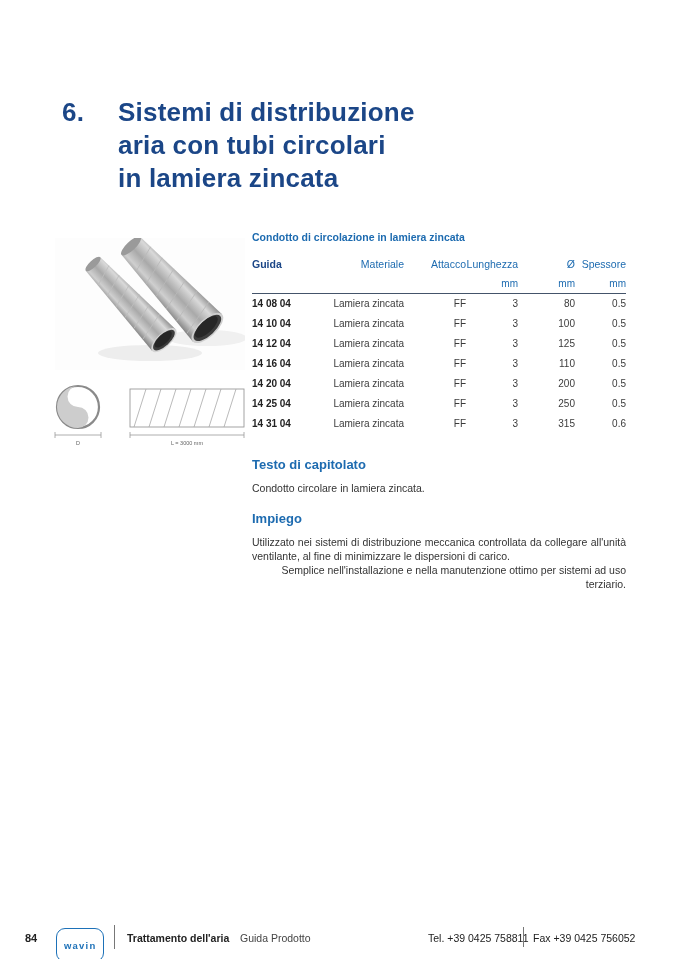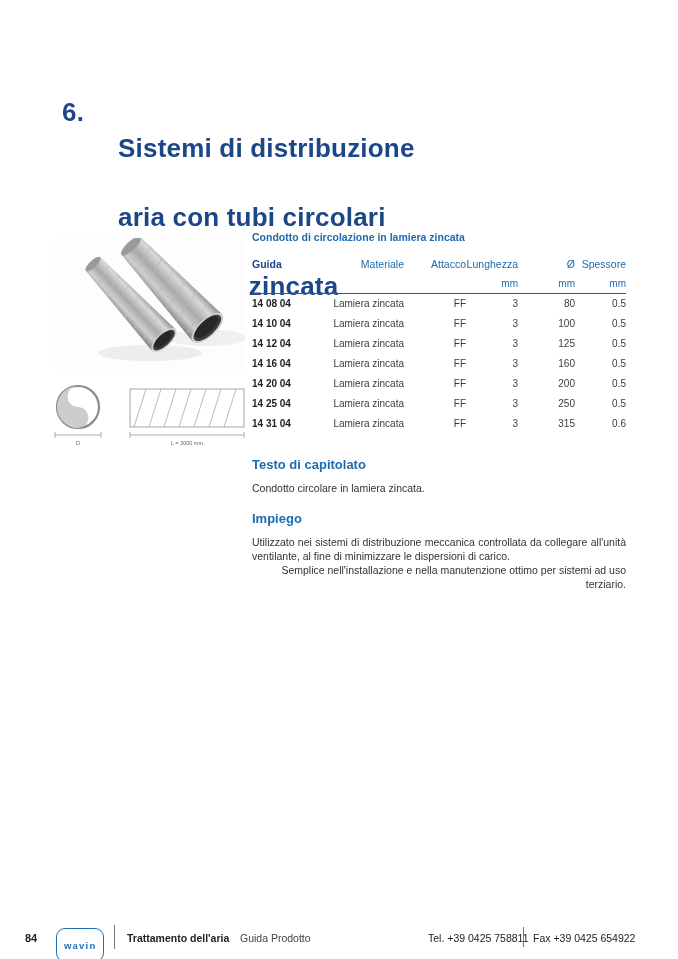--- a/index.html
+++ b/index.html
@@ -10,21 +10,21 @@
     overflow:hidden; margin:0 auto;
   }
 
   
   .title-block {
     position:absolute; left:62px; top:96px; display:flex;
     color:var(--title-blue,#1b4687);
     font-weight:bold; font-size:26px; line-height:33px; letter-spacing:.2px;
   }
   .sec-num { width:56px; }
-  .title-lines div { white-space:nowrap;margin-top:36px; }
+  .title-lines div { white-space:nowrap; }
 
   
   .photo {
     position:absolute; left:55px; top:238px; width:190px; height:132px;
     background:#fdfdfd;
   }
 
   
   .tech { position:absolute; left:46px; top:383px; width:204px; height:66px; }
   .tech text { font-family:"Liberation Sans", sans-serif; font-size:5.5px; fill:#666; }
@@ -224,21 +224,21 @@
             <td>FF</td>
             <td>3</td>
             <td>125</td>
             <td>0.5</td>
           </tr>
           <tr>
             <td class="code">14 16 04</td>
             <td>Lamiera zincata</td>
             <td>FF</td>
             <td>3</td>
-            <td>160</td>
+            <td>110</td>
             <td>0.5</td>
           </tr>
           <tr>
             <td class="code">14 20 04</td>
             <td>Lamiera zincata</td>
             <td>FF</td>
             <td>3</td>
             <td>200</td>
             <td>0.5</td>
           </tr>
@@ -274,16 +274,16 @@
   </div>
 
   <div class="footer">
     <div class="page-num">84</div>
     <div class="logo">wavin</div>
     <div class="vdiv d1"></div>
     <div class="doc-title">Trattamento dell'aria</div>
     <div class="doc-sub">Guida Prodotto</div>
     <div class="tel">Tel.  +39 0425 758811</div>
     <div class="vdiv d2"></div>
-    <div class="fax">Fax +39 0425 654922</div>
+    <div class="fax">Fax +39 0425 756052</div>
   </div>
 
 </div>
 
 </body></html>

